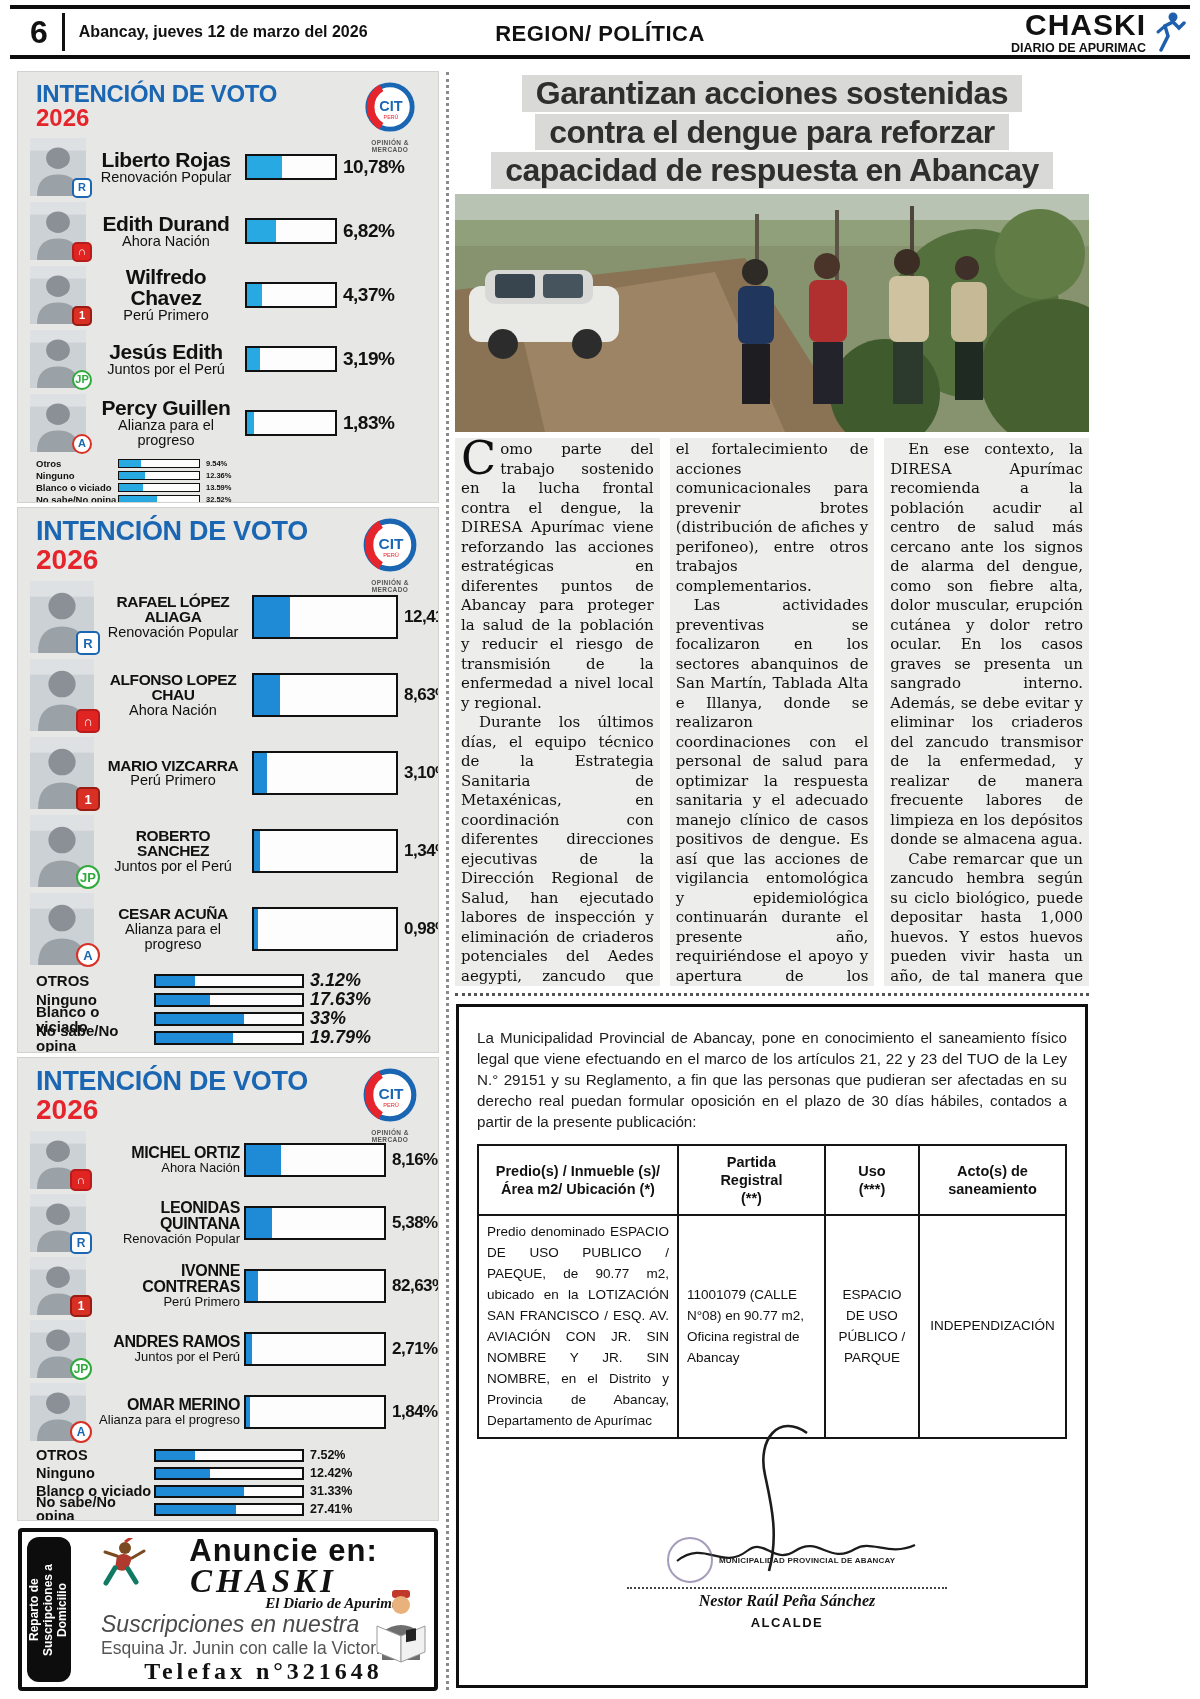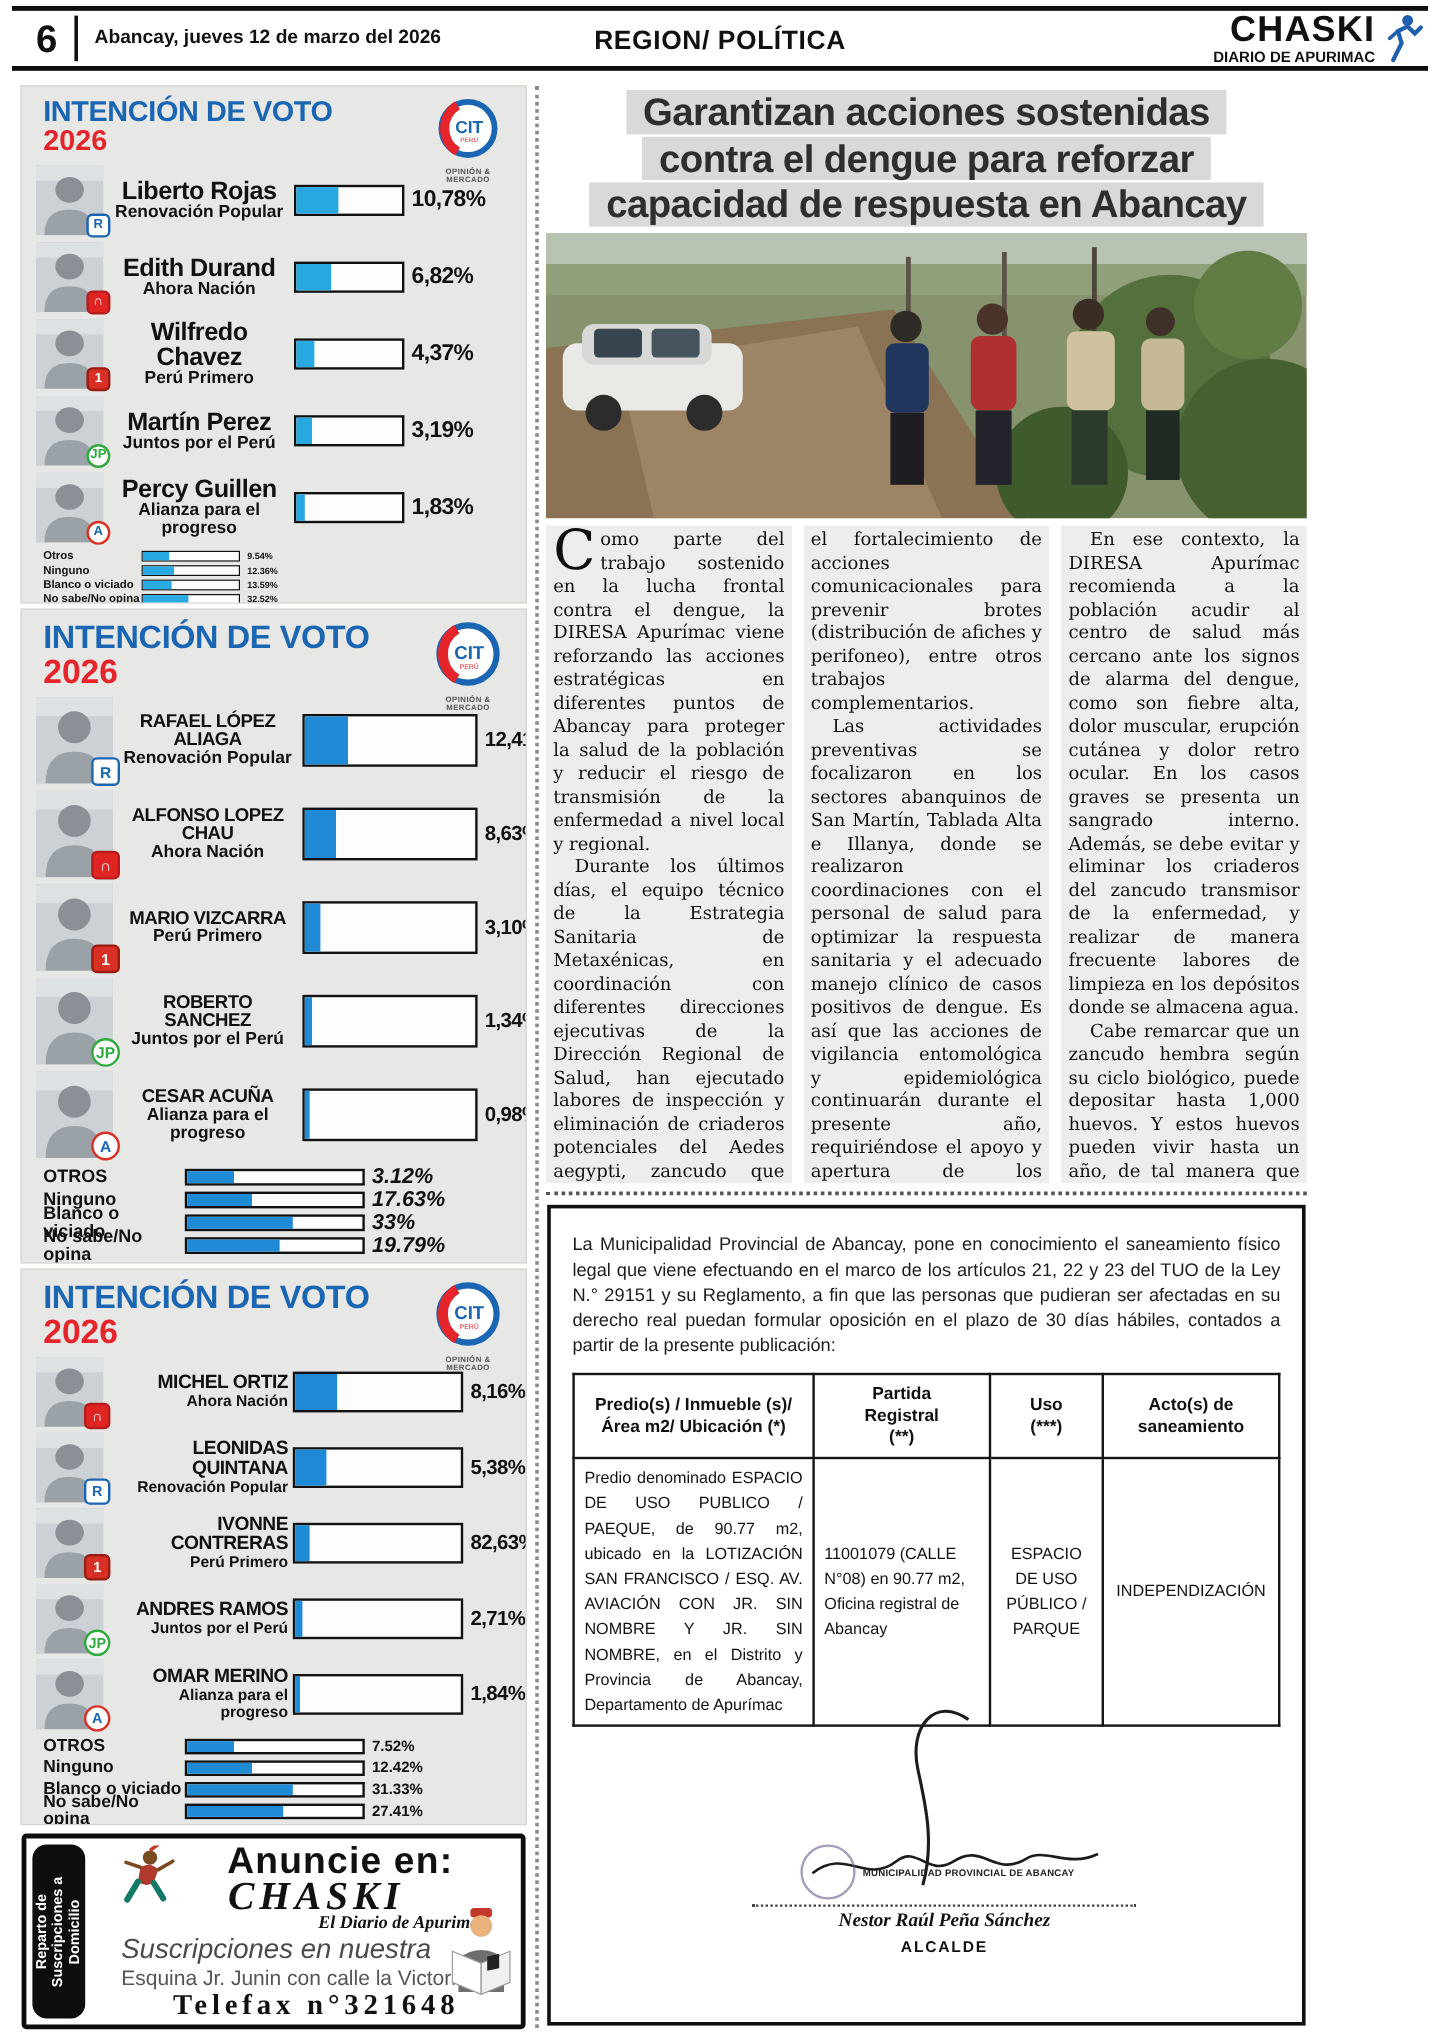--- a/index.html
+++ b/index.html
@@ -48,21 +48,21 @@
   #poll1 .badge{width:24px;height:24px;font-size:13px;}
   #poll2 .badge{width:22px;height:22px;font-size:12px;}
   .cand-info{text-align:center;flex-shrink:0;}
   #poll0 .cand-info{width:152px;margin-left:4px;}
   #poll1 .cand-info{width:150px;margin-left:4px;}
   #poll2 .cand-info{width:150px;margin-left:4px;text-align:right;}
   .cand-name{font-weight:900;line-height:1;letter-spacing:-.4px;}
   #poll0 .cand-name{font-size:21px;}
   #poll1 .cand-name{font-size:15.5px;}
   #poll2 .cand-name{font-size:16px;}
-  .cand-party{font-weight:700;line-height:1.05;}
+  .cand-party{font-weight:400;line-height:1.05;}
   #poll0 .cand-party{font-size:14.5px;}
   #poll1 .cand-party{font-size:14.5px;}
   #poll2 .cand-party{font-size:13px;}
   .cand-bar{border:2px solid #111;background:#fdfdfd;flex-shrink:0;box-sizing:border-box;}
   #poll0 .cand-bar{width:92px;height:26px;margin-left:3px;}
   #poll1 .cand-bar{width:146px;height:44px;margin-left:4px;}
   #poll2 .cand-bar{width:142px;height:34px;margin-left:4px;}
   .cand-fill{display:block;height:100%;background:#29a9e1;}
   #poll1 .cand-fill,#poll2 .cand-fill{background:#1f8ad6;}
   .cand-value{font-weight:900;margin-left:6px;letter-spacing:-.5px;}
@@ -228,21 +228,21 @@
         <div class="cand-value">4,37%</div>
       </div>
       <div class="cand-row">
         <div class="cand-photo"><svg viewBox="0 0 40 46" width="100%" height="100%" preserveAspectRatio="none">
             <rect width="40" height="46" fill="#ccd1d5"></rect>
             <rect width="40" height="10" fill="#dde1e3"></rect>
             <circle cx="20" cy="16" r="8.5" fill="#8a9096"></circle>
             <path d="M5 46 Q5 29 20 29 Q35 29 35 46 Z" fill="#9aa1a7"></path>
           </svg><span class="badge" style="background: rgb(255, 255, 255); color: rgb(47, 170, 60); border: 2px solid rgb(47, 170, 60); border-radius: 50%;">JP</span></div>
         <div class="cand-info">
-          <div class="cand-name">Martín Perez</div>
+          <div class="cand-name">Jesús Edith</div>
           <div class="cand-party">Juntos por el Perú</div>
         </div>
         <div class="cand-bar">
           <span class="cand-fill" style="width: 15%;"></span>
         </div>
         <div class="cand-value">3,19%</div>
       </div>
       <div class="cand-row">
         <div class="cand-photo"><svg viewBox="0 0 40 46" width="100%" height="100%" preserveAspectRatio="none">
             <rect width="40" height="46" fill="#ccd1d5"></rect>

